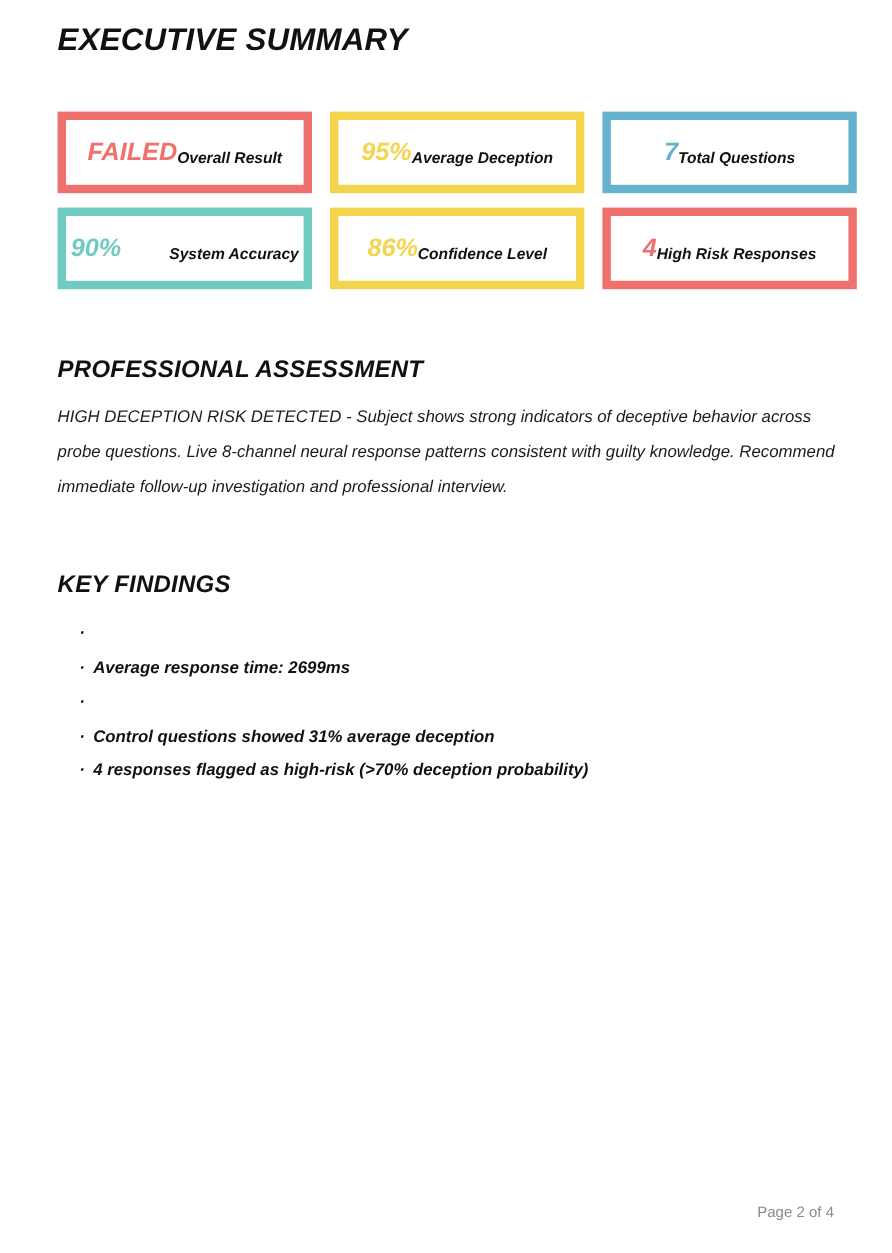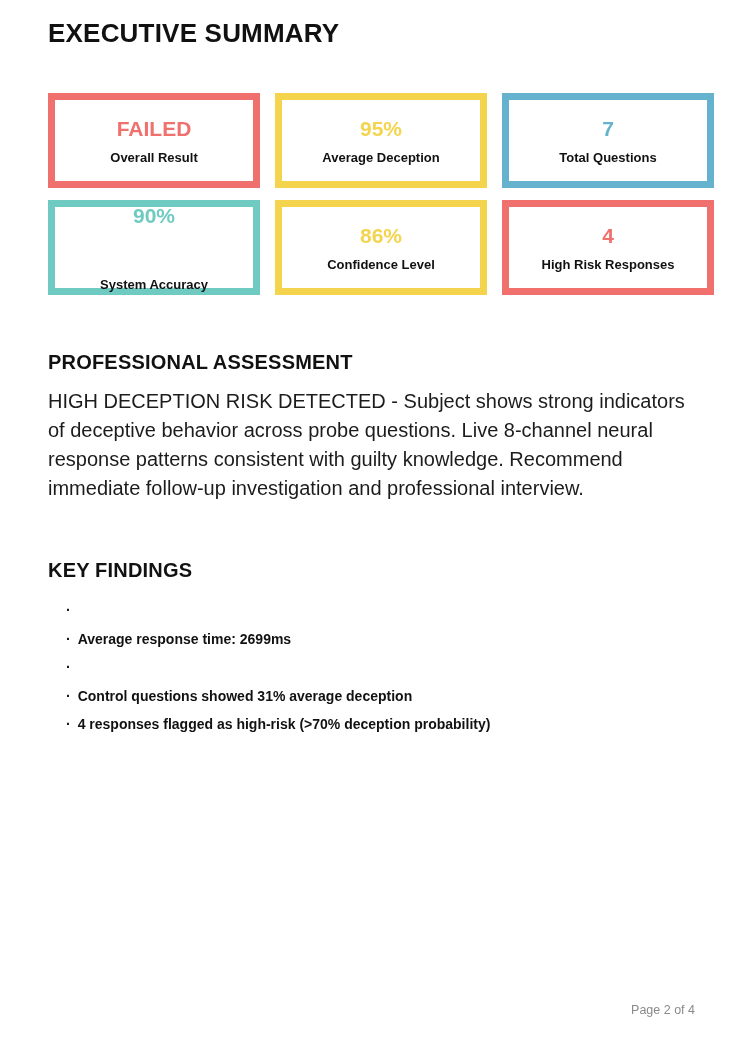--- a/index.html
+++ b/index.html
@@ -7,40 +7,40 @@
   body {
     width: 743px;
     height: 1044px;
     position: relative;
     font-family: "Liberation Sans", sans-serif;
     color: #111111;
     overflow: hidden;
   }
   .page {
     padding: 18px 29px 0 48px;
+    font-style: italic;
   }
   .doc-title {
     font-size: 26px;
     font-weight: bold;
     letter-spacing: 0.2px;
     color: #111111;
     line-height: 30px;
   }
   .cards-grid {
     margin-top: 45px;
     display: grid;
     grid-template-columns: repeat(3, 1fr);
     gap: 12px 15px;
   }
   .stat-card {
-    height: 95px;
+    height: 68px;
     border: 7px solid #cccccc;
     background: #ffffff;
     display: flex;
-    flex-direction: column;
     align-items: center;
     justify-content: center;
   }
   .stat-card .value {
     font-size: 21px;
     font-weight: bold;
     line-height: 24px;
   }
   .stat-card .label {
     margin-top: 9px;
@@ -51,21 +51,21 @@
   .section-heading {
     margin-top: 56px;
     font-size: 20px;
     font-weight: bold;
     color: #111111;
     letter-spacing: 0.2px;
   }
   .assessment-body {
     margin-top: 13px;
     width: 650px;
-    font-size: 20px;
+    font-size: 14px;
     line-height: 29px;
     font-weight: normal;
     color: #1c1c1c;
   }
   .findings-heading {
   }
   .findings-list {
     margin-top: 20px;
     list-style: none;
     padding-left: 18px;

